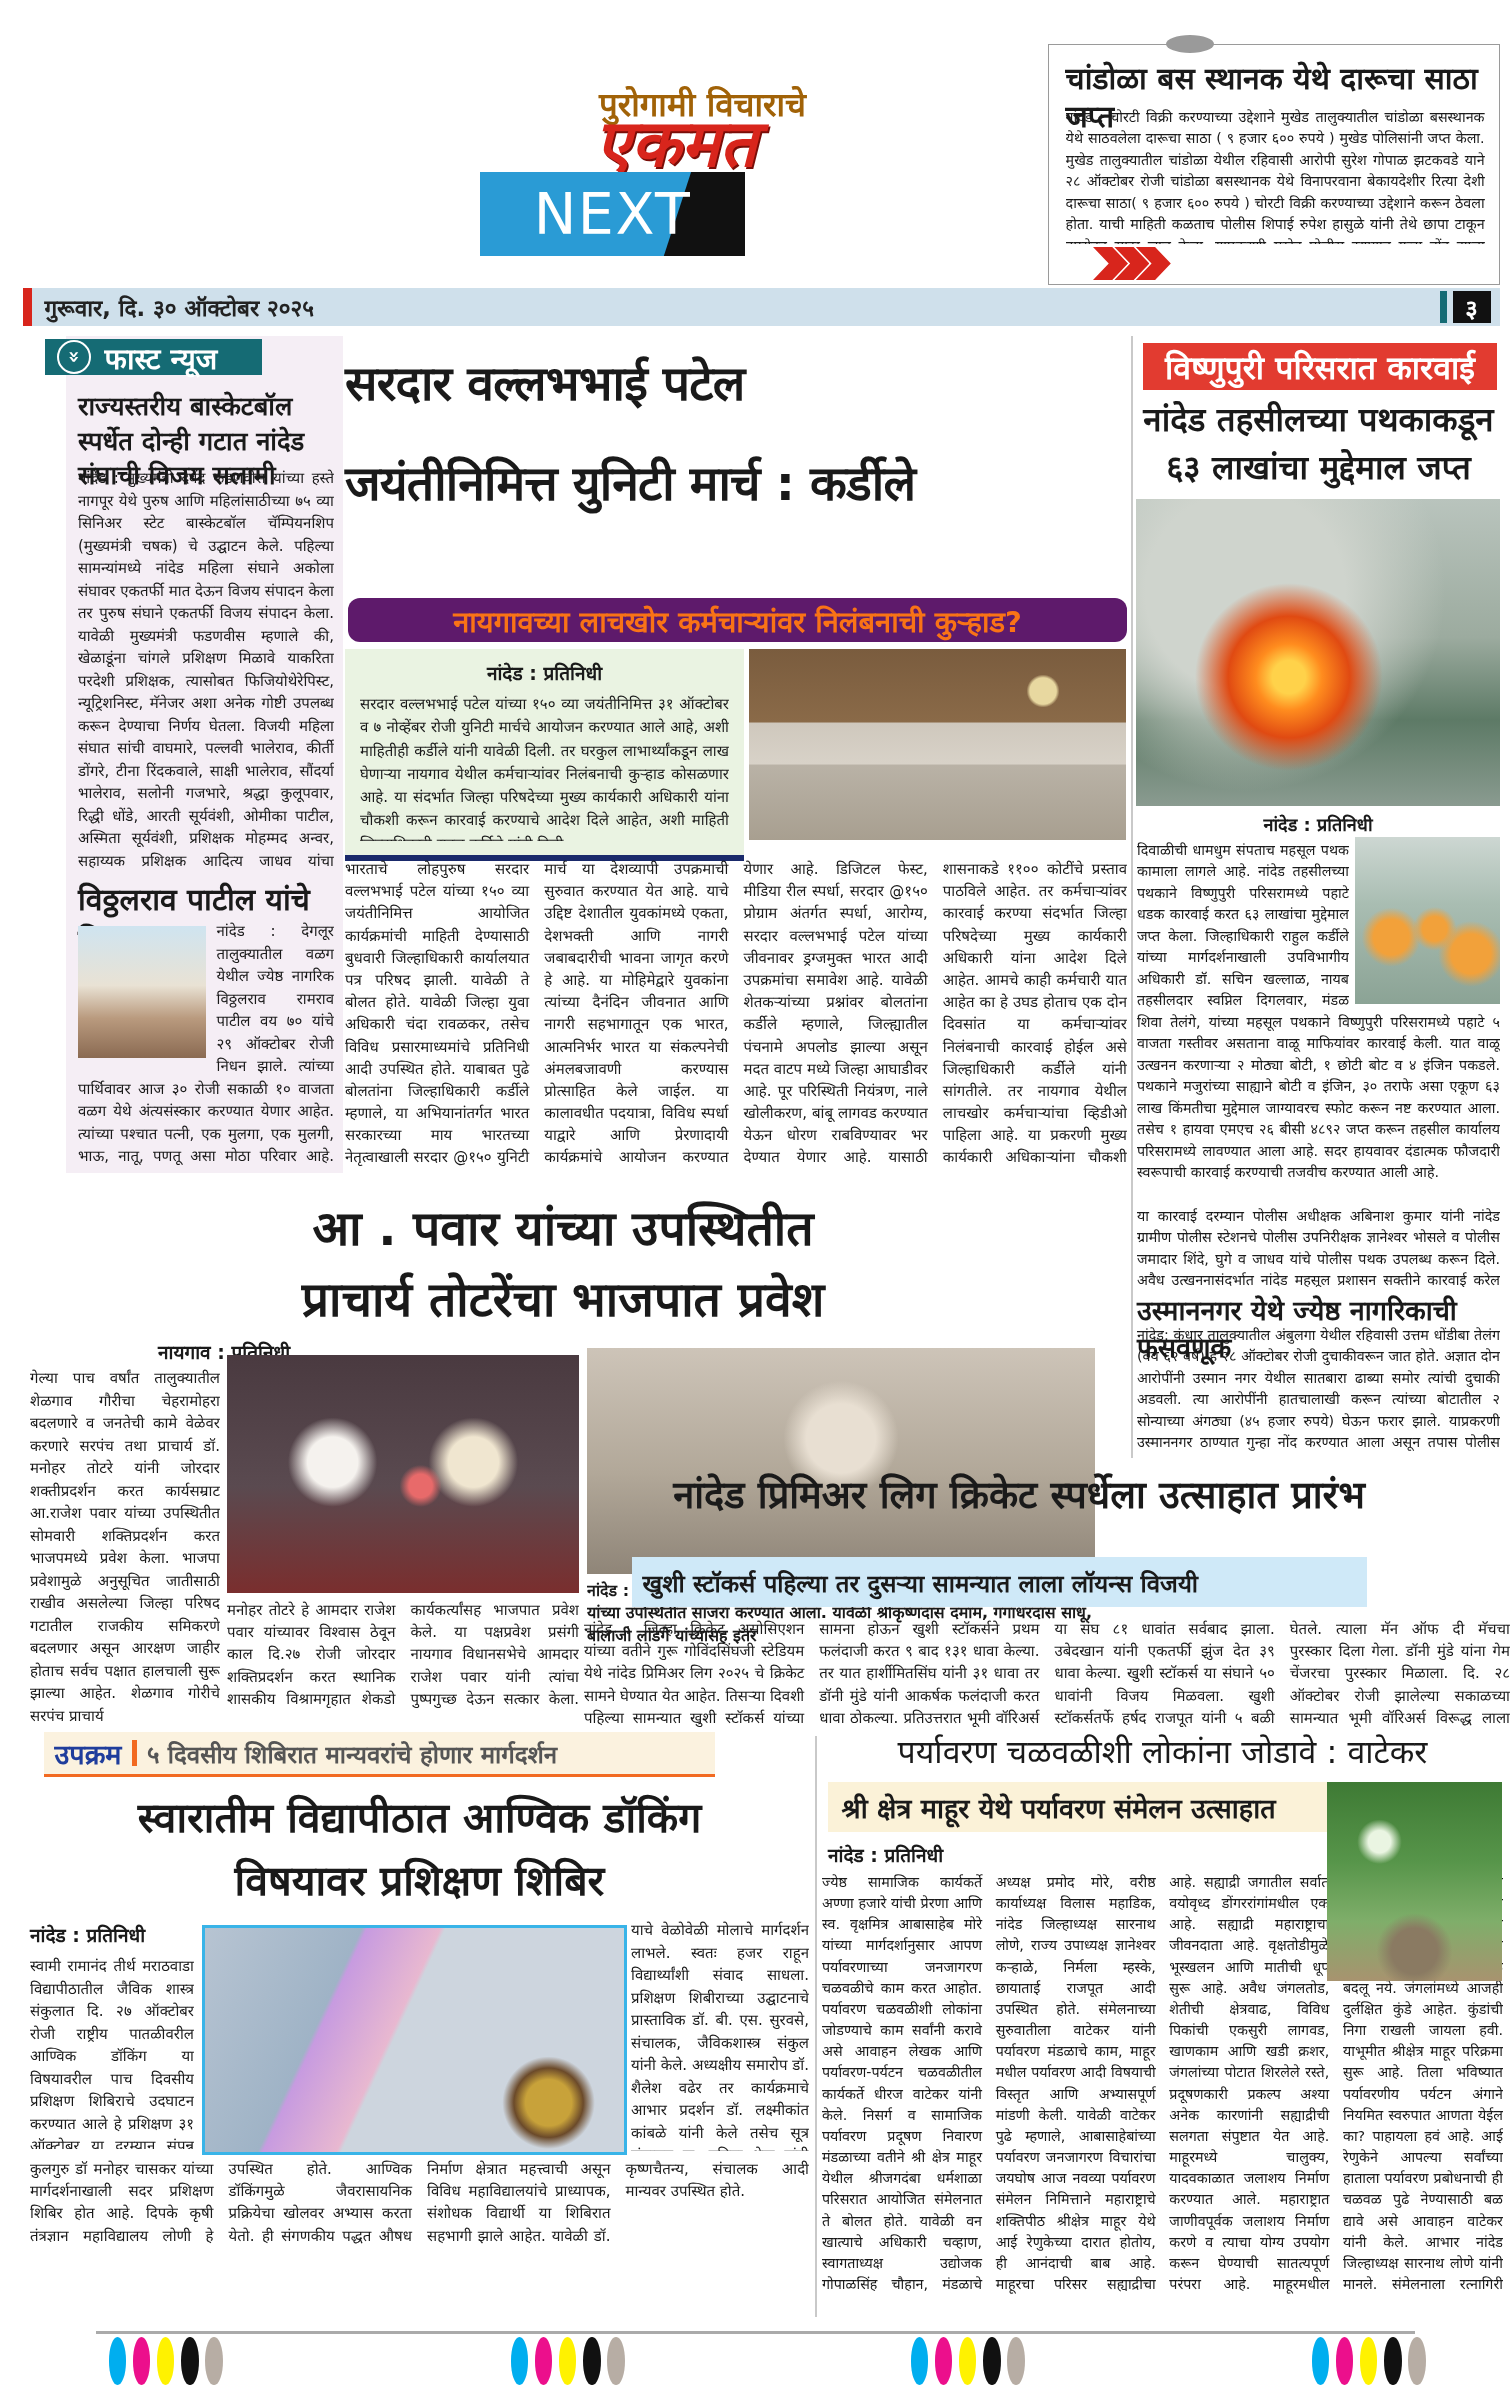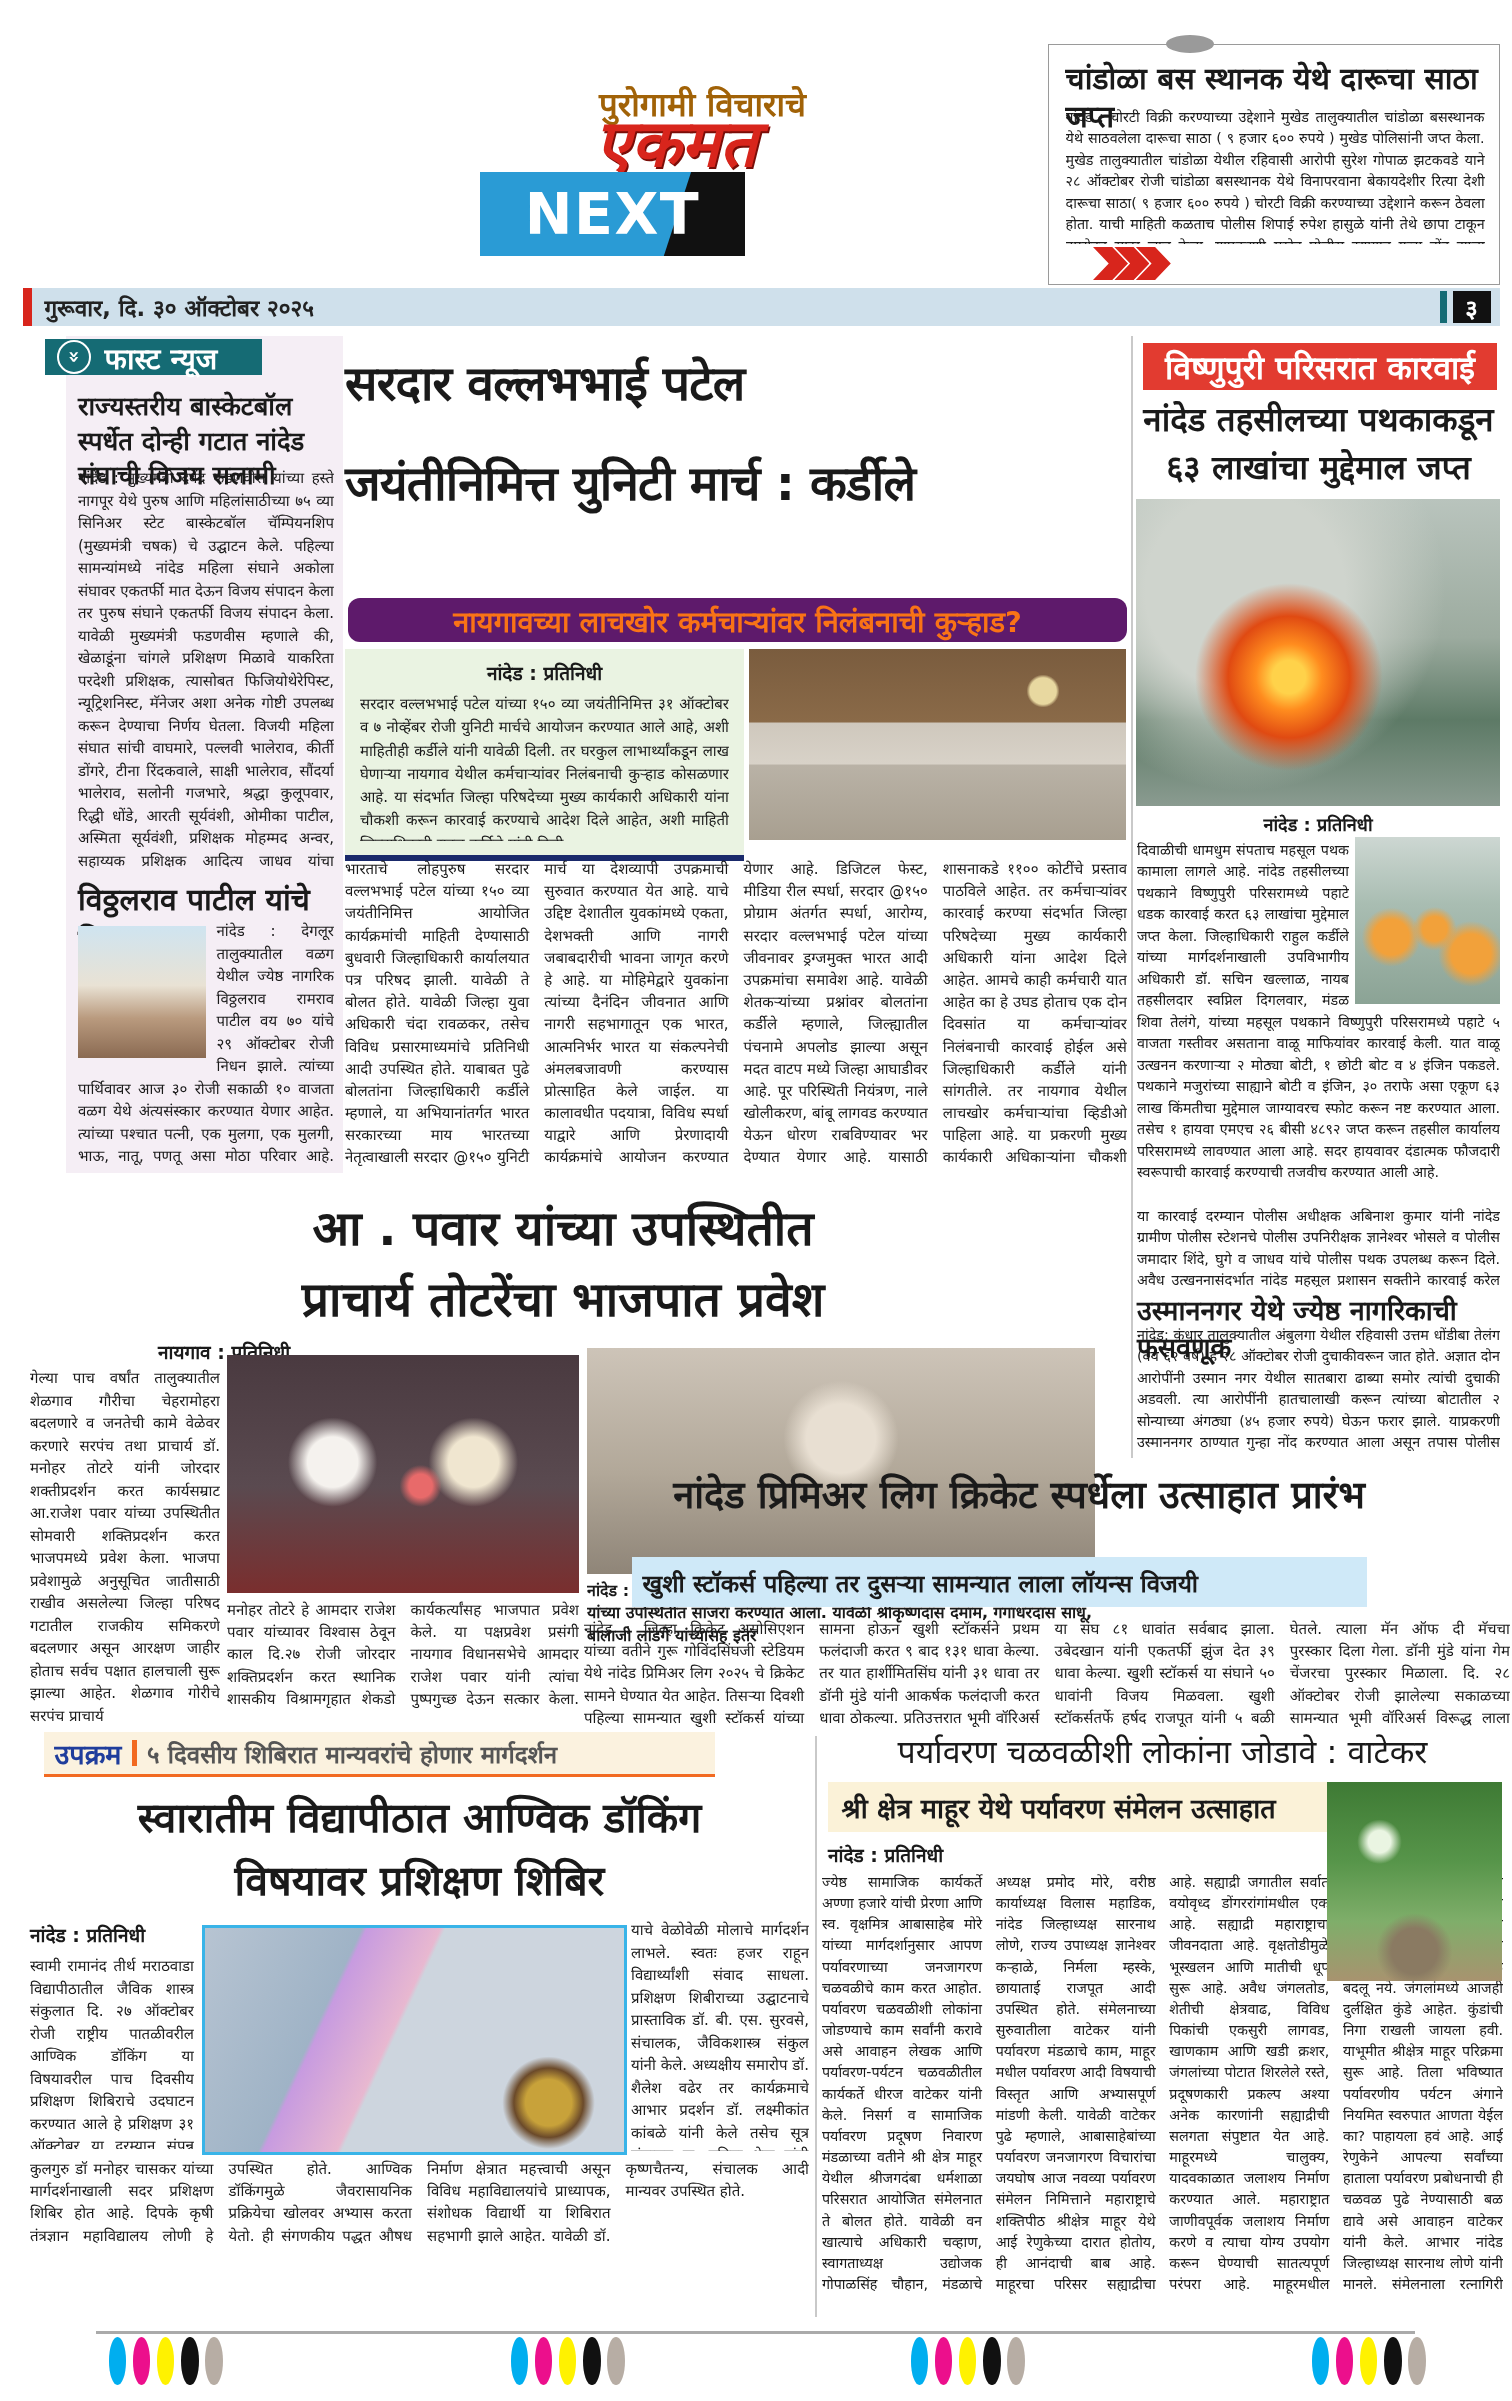--- a/index.html
+++ b/index.html
@@ -8,21 +8,21 @@
   .abs{position:absolute;}
   .js{text-align:justify;}
   .clip{overflow:hidden;}
 
   
   .mast-title{font-size:139px;font-weight:bold;color:#000;line-height:1;letter-spacing:-3px;}
   .tagline{font-size:33px;font-weight:bold;color:#a16207;}
   .brand{font-size:65px;font-weight:bold;color:#d8251c;text-shadow:1.5px 1.5px 0 #7a0d08;font-style:italic;line-height:1;}
   .nextbox{background:#2a9bd5;display:flex;align-items:center;justify-content:center;overflow:hidden;}
   .nextbox .blk{position:absolute;right:-21px;top:-6px;width:90px;height:105px;background:#111;transform:skewX(-18deg);}
-  .nextbox span{position:relative;z-index:2;color:#fff;font-size:57px;font-weight:bold;letter-spacing:1.5px;}
+  .nextbox span{position:relative;z-index:2;color:#fff;font-size:57px;font-weight:normal;letter-spacing:1.5px;}
 
   .datebar{background:#cfe0eb;display:flex;align-items:center;}
   .datebar .accent{width:9.8px;height:100%;background:#d8251c;margin-right:12px;}
   .datebar .dtext{font-size:22.6px;font-weight:bold;color:#222;}
   .pageno-wrap{position:absolute;right:9px;top:3px;display:flex;align-items:center;gap:6px;height:32px;}
   .pageno-bar{width:6.8px;height:32px;background:#156b74;}
   .pageno{width:38px;height:32px;background:#111;color:#fff;font-size:24px;font-weight:bold;
           display:flex;align-items:center;justify-content:center;}
 
   

